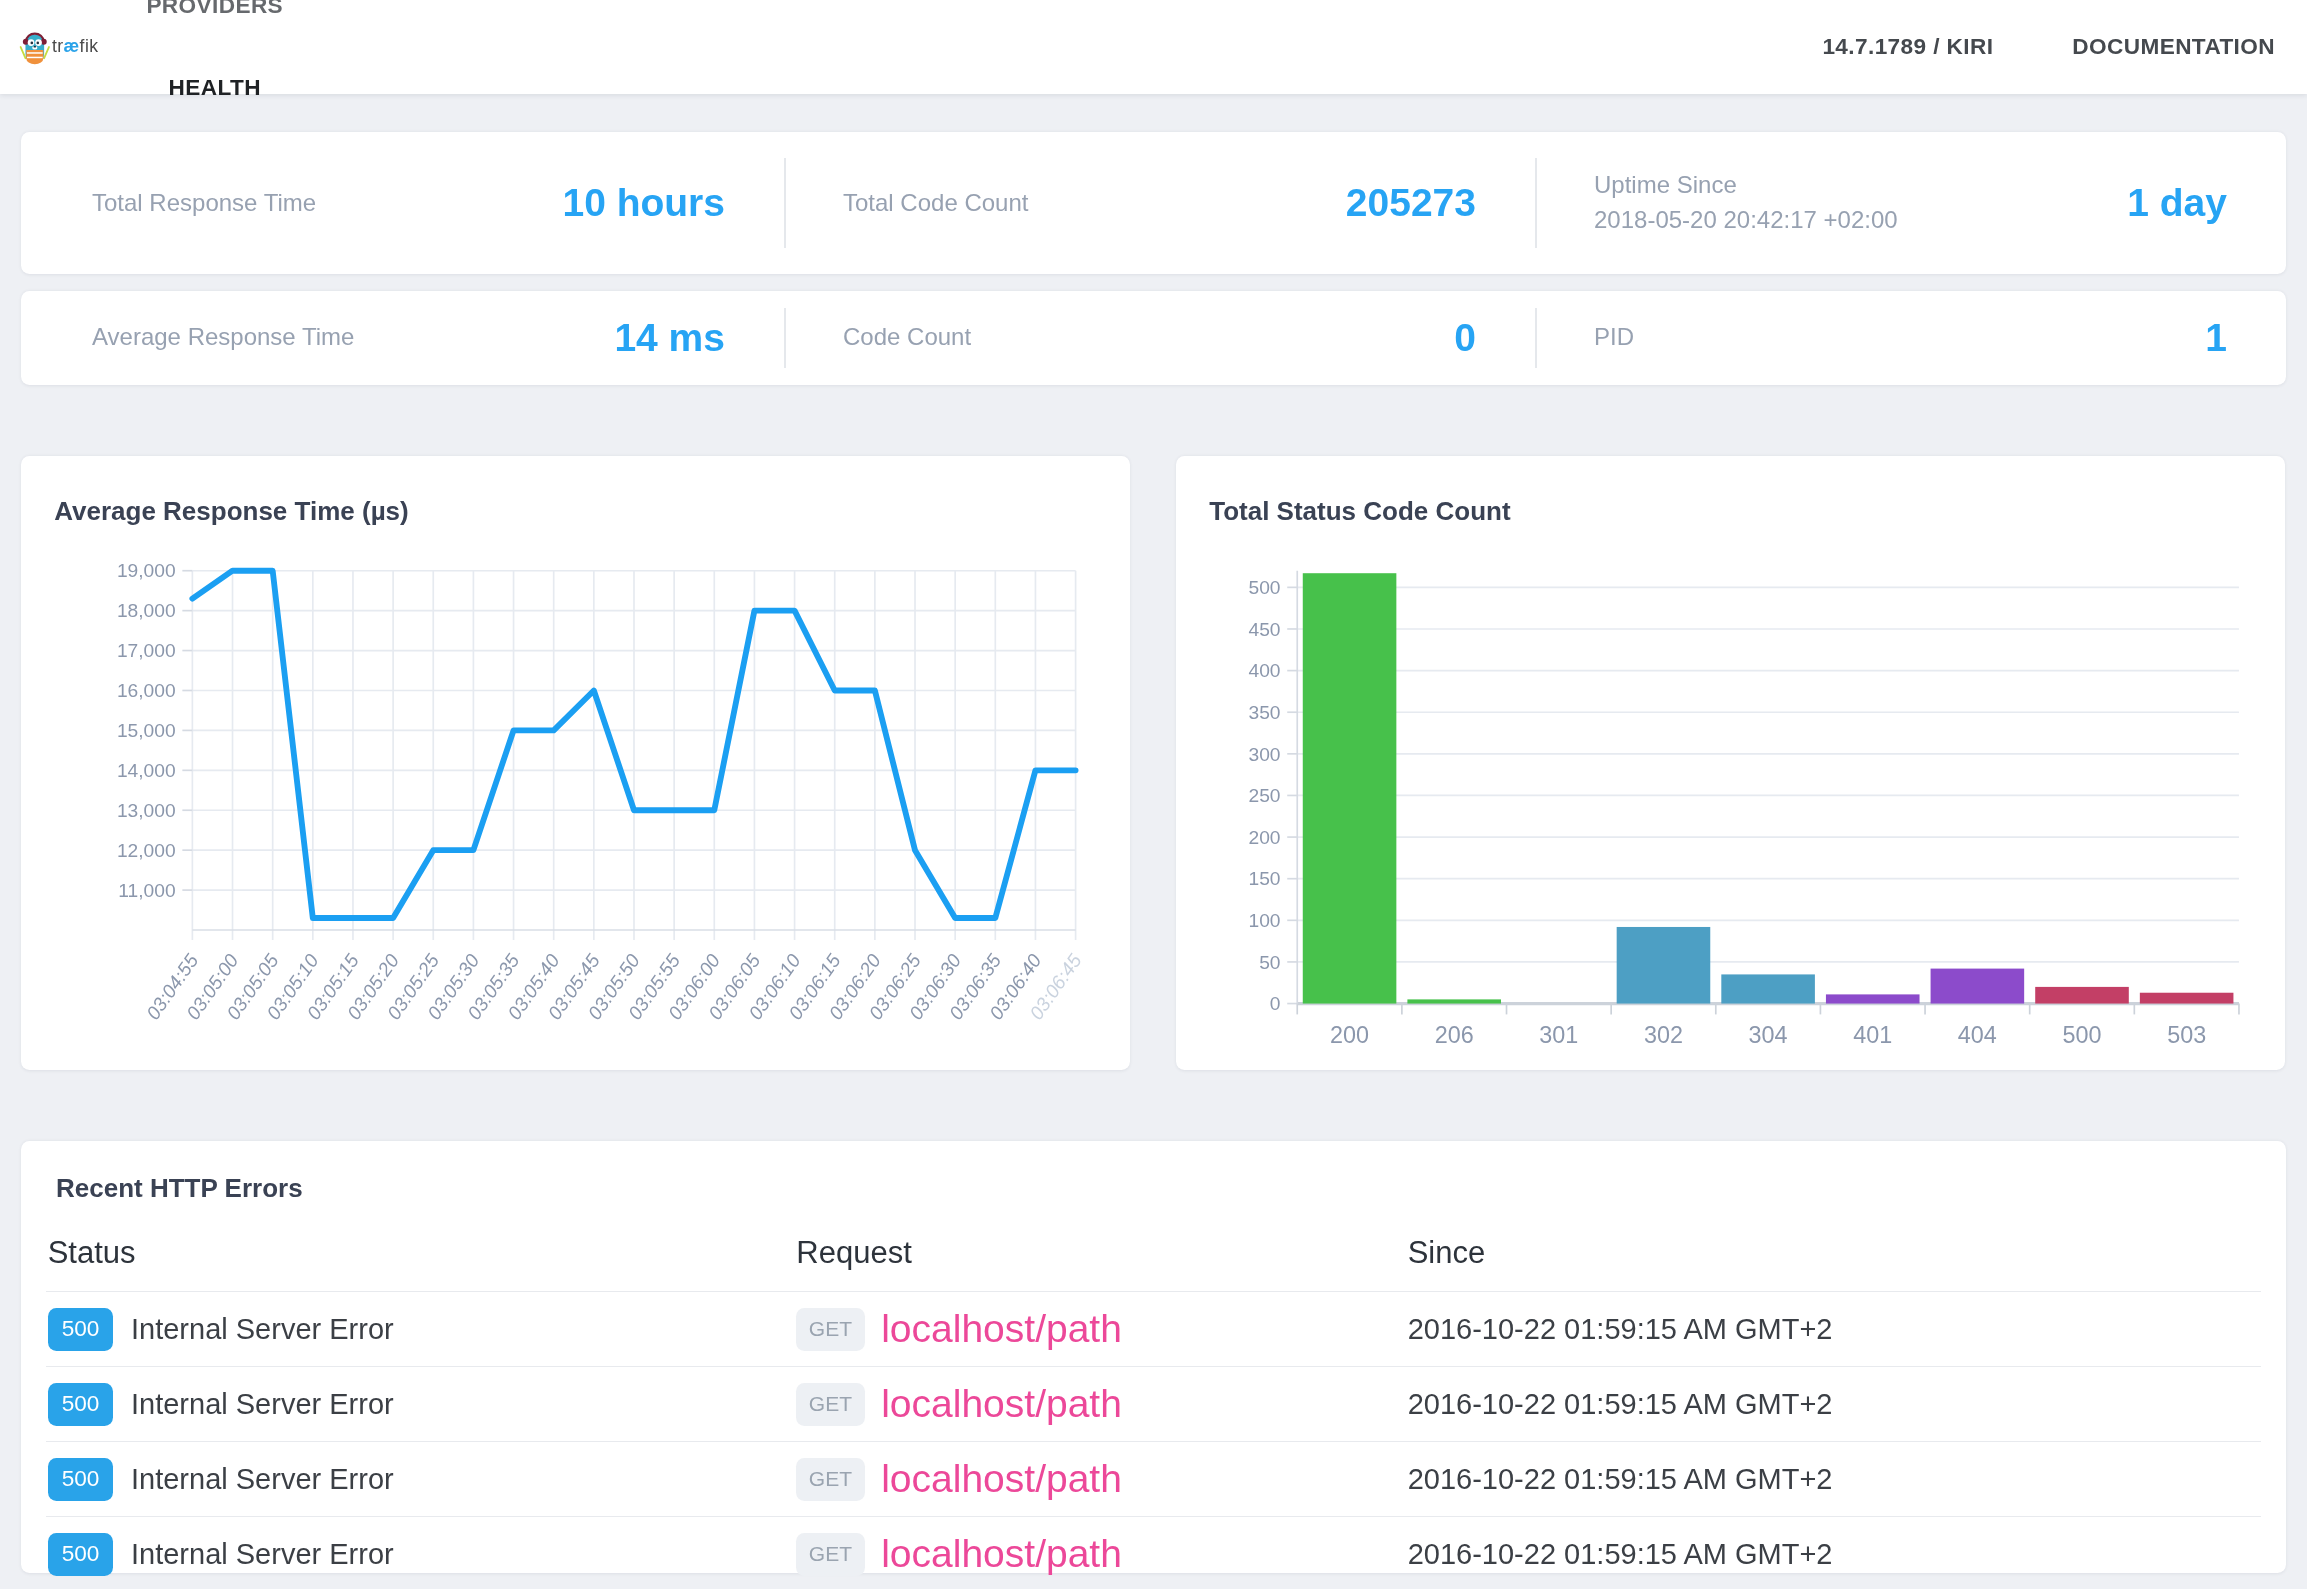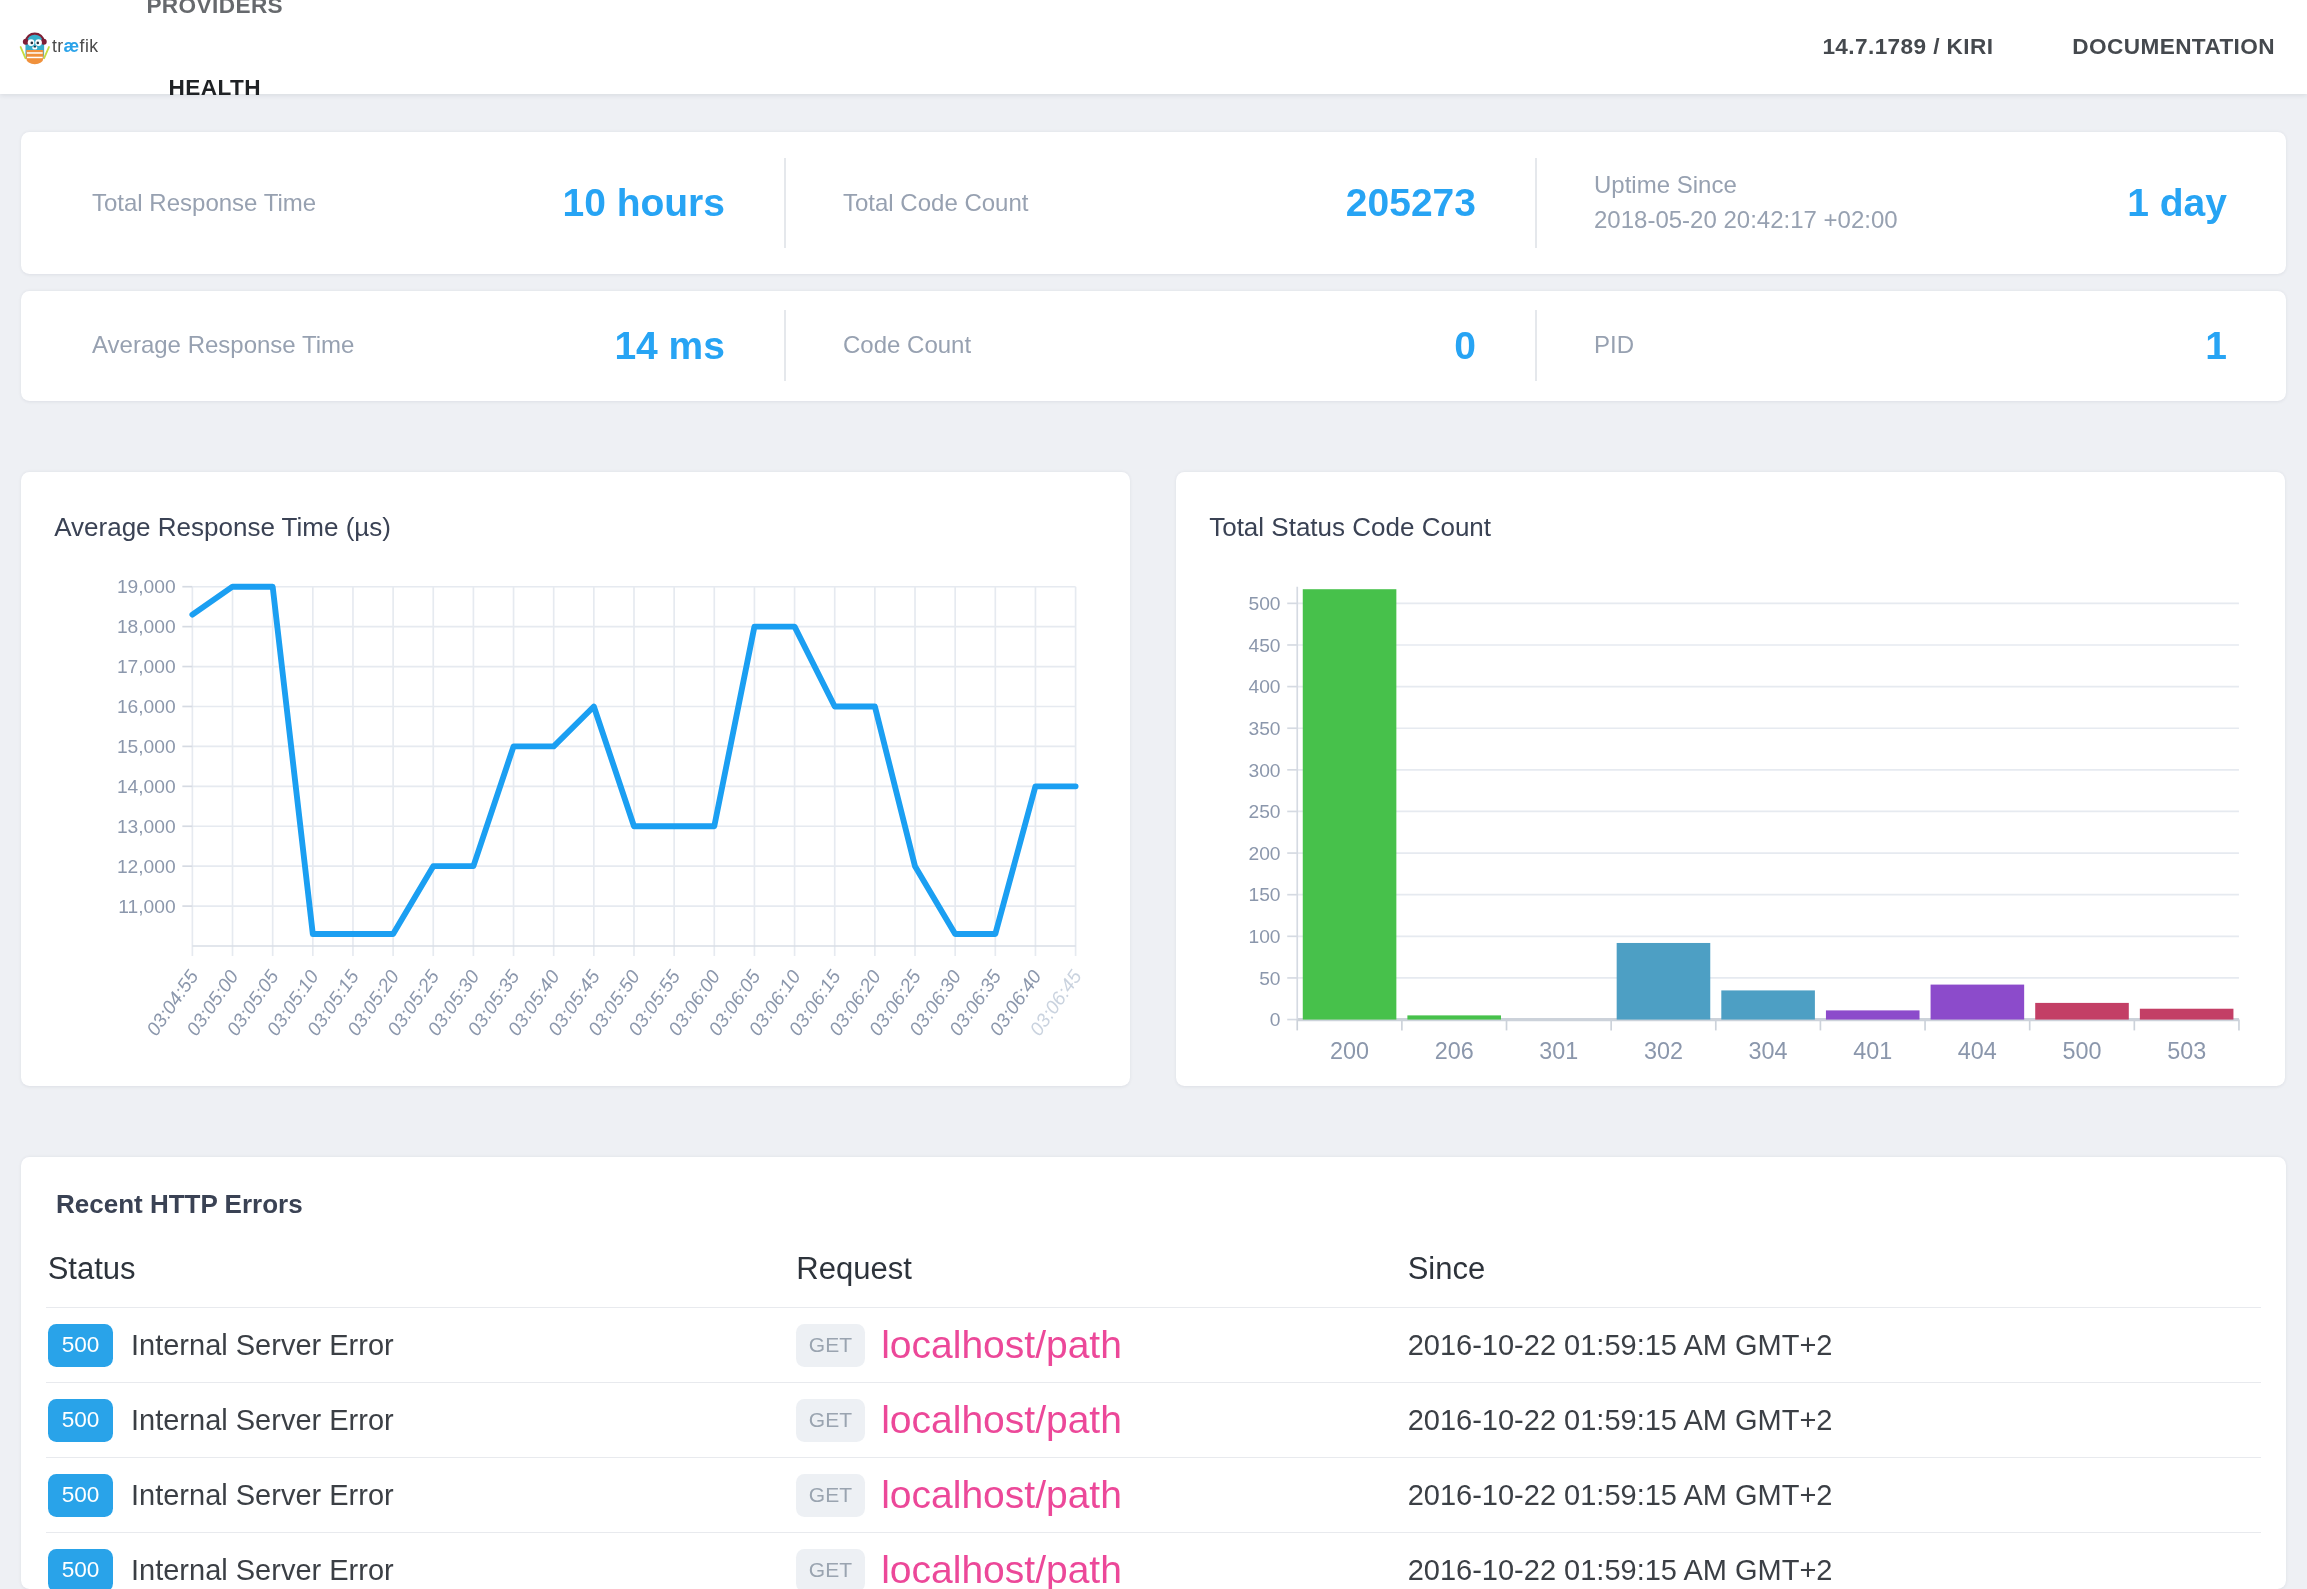--- a/index.html
+++ b/index.html
@@ -30,36 +30,36 @@
   
   .content { padding:0 21px; }
   .card {
     background:#fff; border-radius:8.4px;
     box-shadow:0 0.8px 3.3px rgba(30,40,60,.08);
     padding-left:12px;
   }
   
   .stats-row { display:flex; align-items:stretch; }
   .stats-row.r1 { margin-top:38px; height:142px; }
-  .stats-row.r2 { margin-top:16.7px; height:110px; }
+  .stats-row.r2 { margin-top:16.7px; height:94px; }
   .stat-cell {
     flex:1; display:flex; align-items:center; justify-content:space-between;
     padding:0 59px; position:relative;
   }
   .stat-cell + .stat-cell::before {
     content:""; position:absolute; left:0; top:18%; bottom:18%;
     width:1.7px; background:#e5e8ec;
   }
   .stat-label { font-size:24px; color:#97a1b1; line-height:1.45; }
   .stat-value { font-size:39px; font-weight:bold; color:#27a4f4; white-space:nowrap; }
 
   
   .charts-row { display:flex; gap:46px; margin-top:71px; }
   .chart-card { width:1109px; height:614px; padding:40px 29px 0 29px; }
-  .chart-title { font-size:26px; font-weight:normal; color:#3a4254; padding-left:4.2px; }
+  .chart-title { font-size:26px; font-weight:bold; color:#3a4254; padding-left:4.2px; }
   .chart-card svg { display:block; margin-top:27px; }
 
   
   .errors-card { margin-top:71px; height:432px; padding:32px 25px 0 25px; }
   .errors-title { font-size:26px; font-weight:bold; color:#3a4254; padding-left:10px; }
   table.errors { width:100%; border-collapse:collapse; margin-top:23.4px; }
   table.errors th {
     text-align:left; font-weight:normal; font-size:31px; color:#2d333b;
     padding:8.4px 0 20px 1.7px;
   }

